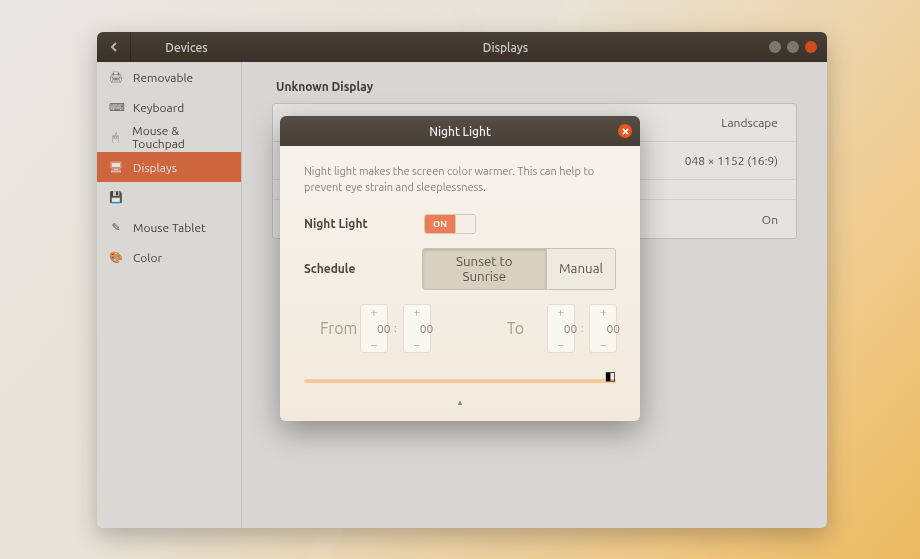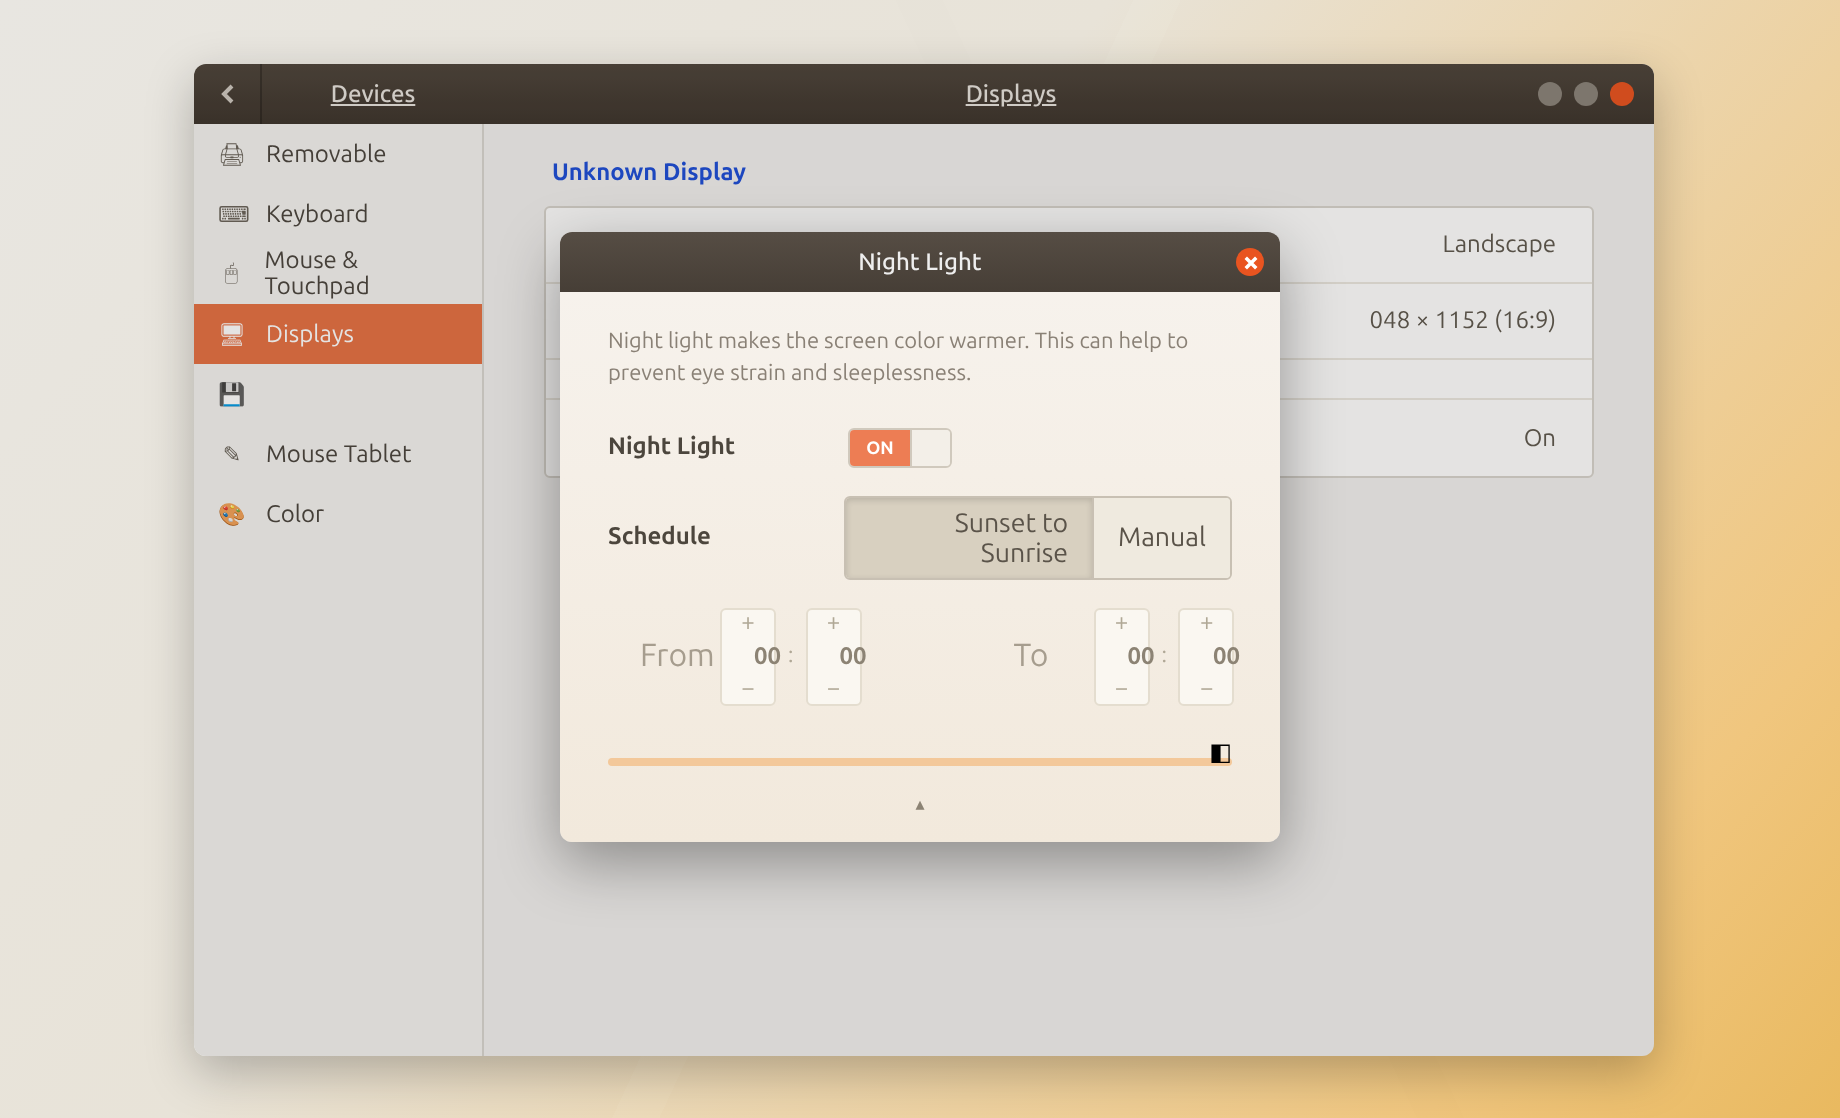--- a/index.html
+++ b/index.html
@@ -7,38 +7,38 @@
   background:linear-gradient(130deg,#e8e6e1 0%,#e8e3d8 40%,#f0c67e 85%,#e9b95f 100%); }
 .poly-overlay { position:absolute; inset:0; opacity:.15; pointer-events:none;
   background:
     linear-gradient(115deg,transparent 48%,rgba(255,255,255,.3) 48% 50%,transparent 50%),
     linear-gradient(65deg,transparent 60%,rgba(0,0,0,.05) 60% 62%,transparent 62%);
 }
 .window { position:absolute; left:97px; top:32px; width:730px; height:496px;
   background:#f2f1ef; border-radius:6px; box-shadow:0 8px 24px rgba(0,0,0,.25);
   overflow:hidden; display:flex; flex-direction:column; }
 .titlebar { height:30px; display:flex; align-items:center;
-  background:linear-gradient(#4e453c,#3d352d); color:#e8e4df; position:relative;text-decoration:underline; }
+  background:linear-gradient(#4e453c,#3d352d); color:#e8e4df; position:relative; }
 .back-btn { width:34px; height:100%; display:flex; align-items:center; justify-content:center;
   border-right:1px solid rgba(0,0,0,.25); cursor:pointer; }
 .back-btn svg { width:10px; height:10px; fill:none; stroke:#cfc9c1; stroke-width:2; }
 .tb-sidetitle { width:111px; text-align:center; font-size:12px; font-weight:500; }
 .tb-maintitle { flex:1; text-align:center; font-size:12px; font-weight:500; }
 .win-btns { display:flex; gap:6px; padding-right:10px; }
 .win-btns span { width:12px; height:12px; border-radius:50%; display:inline-block; }
 .wb-min{background:#8a837a}.wb-max{background:#8a837a}.wb-close{background:#e95420}
 .body { flex:1; display:flex; }
 .sidebar { width:145px; background:#f4f3f1; border-right:1px solid #d9d6d1; }
 .side-item { display:flex; align-items:center; gap:10px; height:30px; padding:0 12px;
   font-size:12px; color:#4a453e; cursor:pointer; }
 .side-item.active { background:#e57144; color:#fff; }
 .side-item .ico { width:14px; text-align:center; font-size:11px; color:#6a645b; }
 .side-item.active .ico { color:#fff; }
 .main { flex:1; padding:18px 30px; position:relative; }
-.section-title { font-size:12px; font-weight:bold; color:#1d4ed8; margin:0 0 10px 4px; }
+.section-title { font-size:12px; font-weight:bold; color:#404040; margin:0 0 10px 4px; }
 .rows { border:1px solid #d8d4cd; border-radius:3px; background:#fff; }
 .row { display:flex; justify-content:flex-end; align-items:center; height:38px;
   padding:0 18px; font-size:12px; color:#5f594f; border-bottom:1px solid #ebe7e0; }
 .row:last-child{border-bottom:none}
 
 .dim { position:absolute; inset:0; background:rgba(30,26,20,.12); }
 
 .dialog { position:absolute; left:280px; top:116px; width:360px;
   background:linear-gradient(#f7f3ee,#f2e9dc); border-radius:6px;
   box-shadow:0 10px 30px rgba(0,0,0,.35); overflow:hidden; }
@@ -54,31 +54,31 @@
 .field { display:flex; align-items:center; margin-bottom:14px; }
 .field-label { width:120px; font-size:12px; font-weight:bold; color:#4c463d; }
 .switch { width:52px; height:20px; border:1px solid #d0c9bd; border-radius:3px;
   display:flex; overflow:hidden; cursor:pointer; }
 .switch .on { flex:1; background:#ed7d54; color:#fff; font-size:9px; font-weight:bold;
   display:flex; align-items:center; justify-content:center; }
 .switch .knob { width:20px; background:#f3efe8; border-left:1px solid #d0c9bd; }
 .seg { display:flex; border:1px solid #c8c0b3; border-radius:3px; overflow:hidden;
   font-size:11px; }
 .seg button { border:none; padding:5px 12px; background:#efeadf; color:#5a5349;
-  cursor:pointer;text-align:right; }
+  cursor:pointer; }
 .seg button.sel { background:#d8d0c0; box-shadow:inset 0 1px 3px rgba(0,0,0,.15); }
 .seg button + button { border-left:1px solid #c8c0b3; }
 .time-row { display:flex; gap:60px; margin-top:6px; color:#a69d8e; }
 .time-group { display:flex; align-items:center; gap:6px; }
 .tg-label { font-size:16px; width:34px;margin-left:16px; }
 .spin { width:28px; border:1px solid #e4ddcf; border-radius:3px; background:#faf7f1;
   text-align:center; }
 .spin button { display:block; width:100%; border:none; background:none; color:#b0a896;
   font-size:12px; height:14px; cursor:pointer; line-height:10px; }
-.spin .val { font-size:12px; color:#8c8374; padding:3px 16px;font-weight:bold; }
+.spin .val { font-size:12px; color:#8c8374; padding:3px 16px; }
 .colon{color:#b0a896;font-size:11px}
 .slider { margin-top:26px; position:relative; height:14px; }
 .slider .track { height:4px; background:#f3c89a; border-radius:2px; }
 .slider .thumb { position:absolute; right:0; top:-10px; font-size:12px; }
 .expand-handle { text-align:center; color:#8c8374; font-size:9px; margin-top:4px; }
 </style>
 </head>
 <body>
 
 <div class="poly-overlay"></div>

